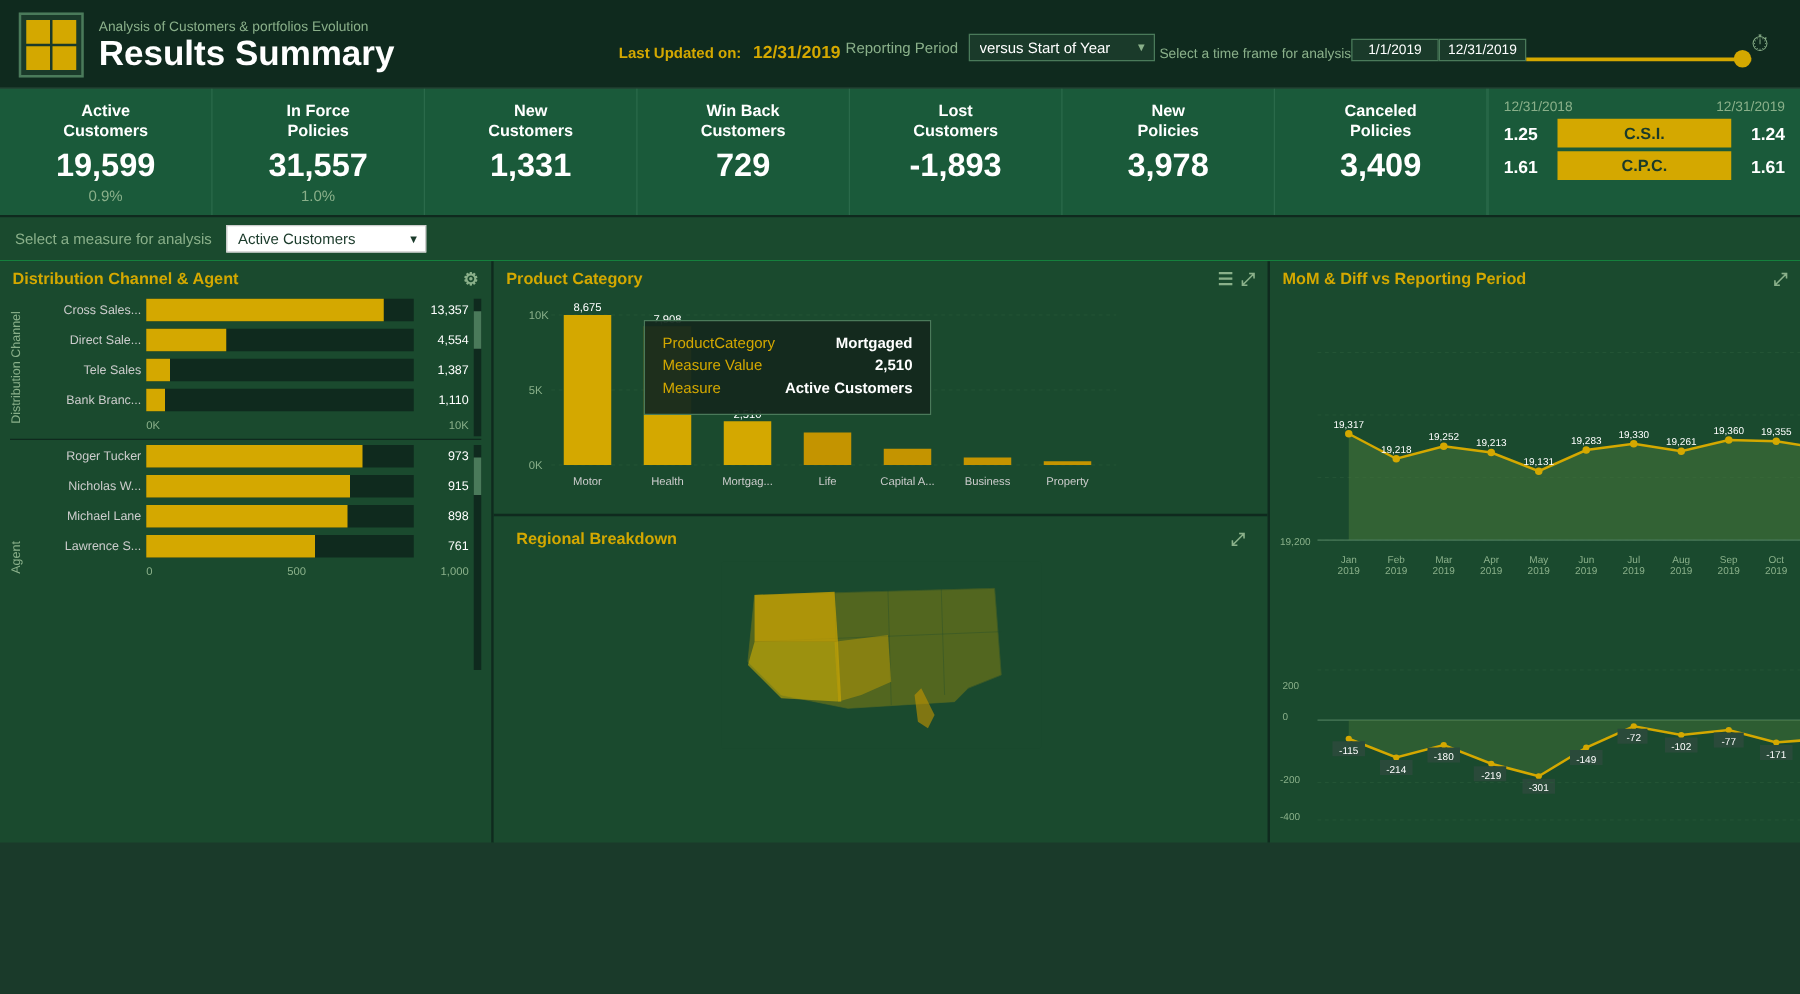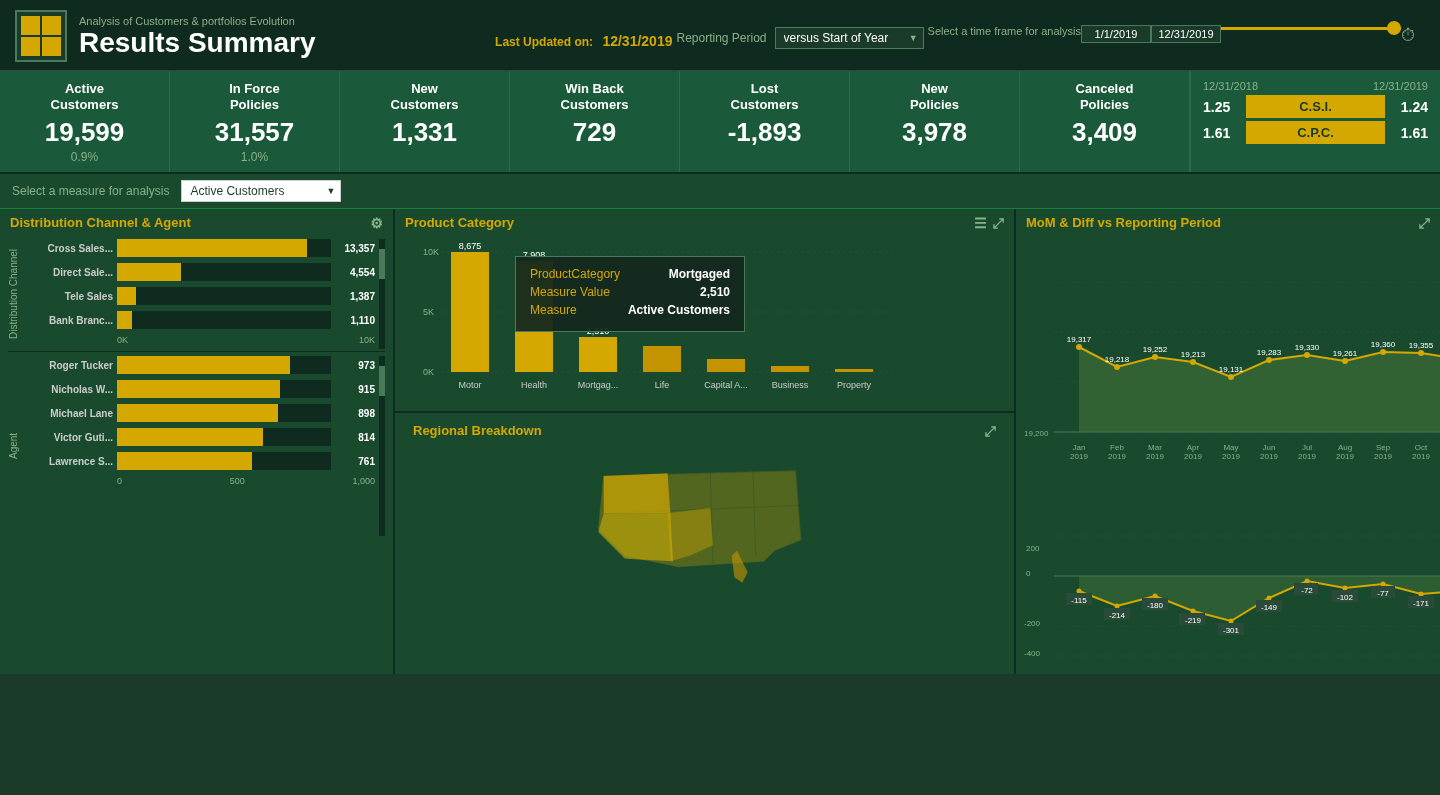--- a/index.html
+++ b/index.html
@@ -283,21 +283,20 @@
     }
     .panel-icon {
       color: #8ab08a;
       font-size: 14px;
     }
     .bar-row {
       display: flex;
       align-items: center;
       margin-bottom: 6px;
       gap: 4px;
-      font-weight: bold;
     }
     .bar-name {
       font-size: 10px;
       color: #ccc;
       width: 90px;
       text-align: right;
       white-space: nowrap;
       overflow: hidden;
       text-overflow: ellipsis;
     }
@@ -411,21 +410,21 @@
         <span class="reporting-label">Reporting Period</span>
         <div class="dropdown-wrapper">
           <select class="reporting-dropdown">
             <option>versus Start of Year</option>
             <option>versus Prior Year</option>
             <option>Month over Month</option>
           </select>
         </div>
       </div>
     </div>
-    <div style="display:flex; align-items:flex-start; gap:0;">
+    <div style="display:flex; align-items:flex-end; gap:0;">
       <span class="timeframe-label">Select a time frame for analysis</span>
       <div class="timeframe-date">1/1/2019</div>
       <div class="timeframe-date">12/31/2019</div>
       <div class="slider-wrapper">
         <div class="slider-track">
           <div class="slider-fill"></div>
           <div class="slider-thumb"></div>
         </div>
       </div>
       <span class="clock-icon">⏱</span>
@@ -566,27 +565,20 @@
                 <div class="bar-fill" style="width:76%;"></div>
               </div>
             <span class="bar-val">915</span>
           </div>
           <div class="bar-row">
             <span class="bar-name">Michael Lane</span>
             <div class="bar-bg">
                 <div class="bar-fill" style="width:75%;"></div>
               </div>
             <span class="bar-val">898</span>
-          </div>
-          <div class="bar-row">
-            <span class="bar-name">Victor Guti...</span>
-            <div class="bar-bg">
-                <div class="bar-fill" style="width:68%;"></div>
-              </div>
-            <span class="bar-val">814</span>
           </div>
           <div class="bar-row">
             <span class="bar-name">Lawrence S...</span>
             <div class="bar-bg">
                 <div class="bar-fill" style="width:63%;"></div>
               </div>
             <span class="bar-val">761</span>
           </div>
           <div class="bar-axis">
             <span>0</span>

